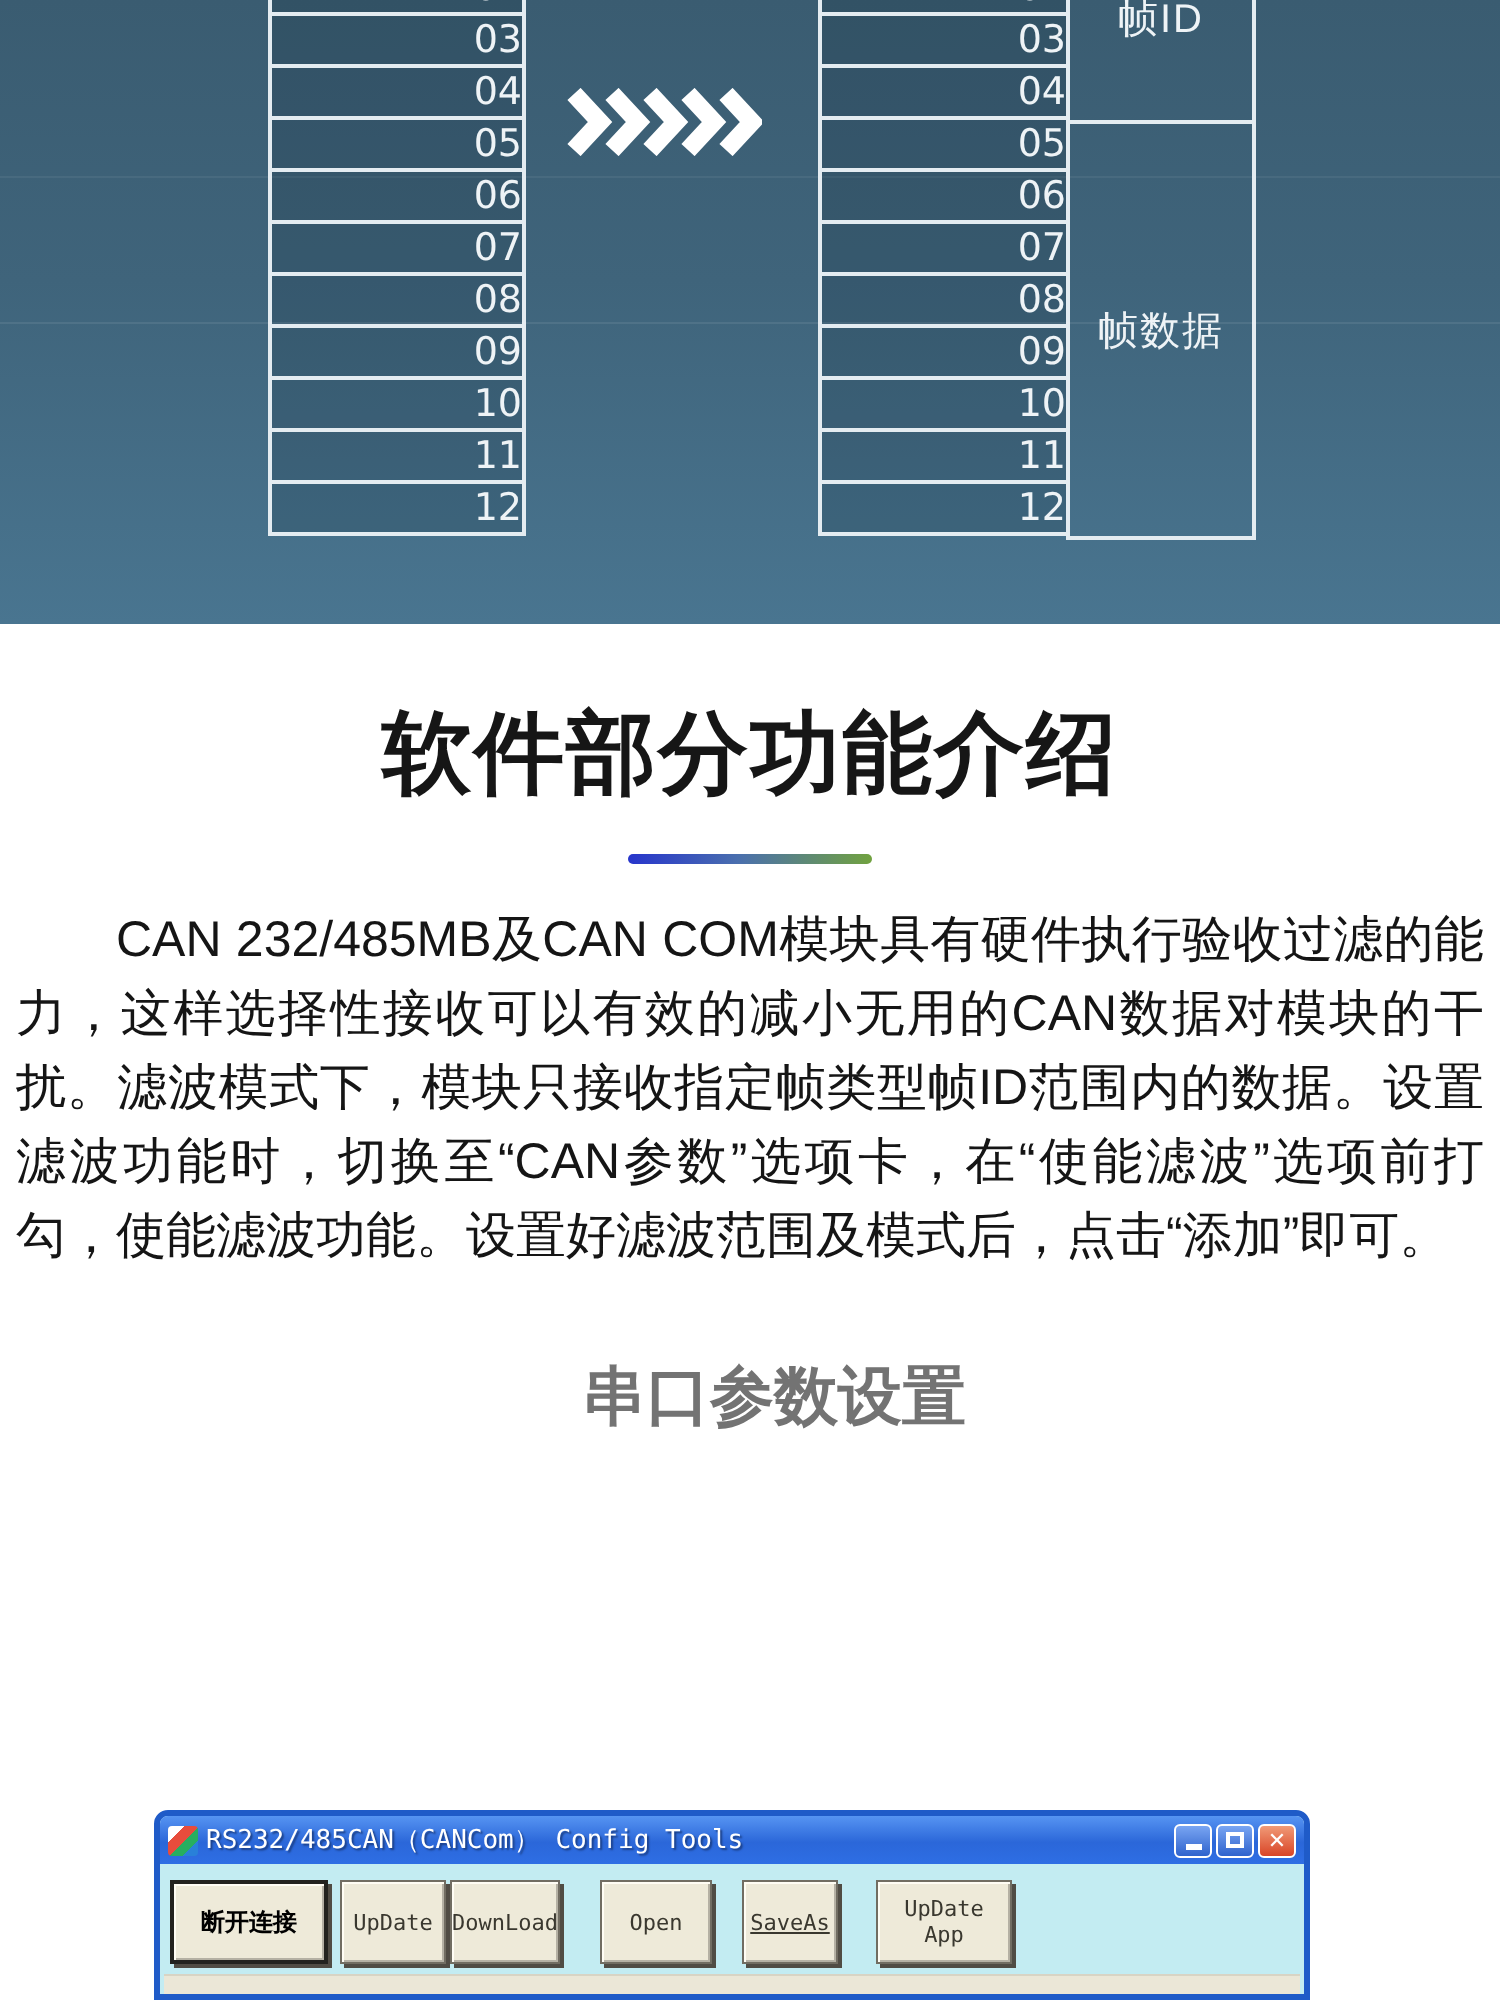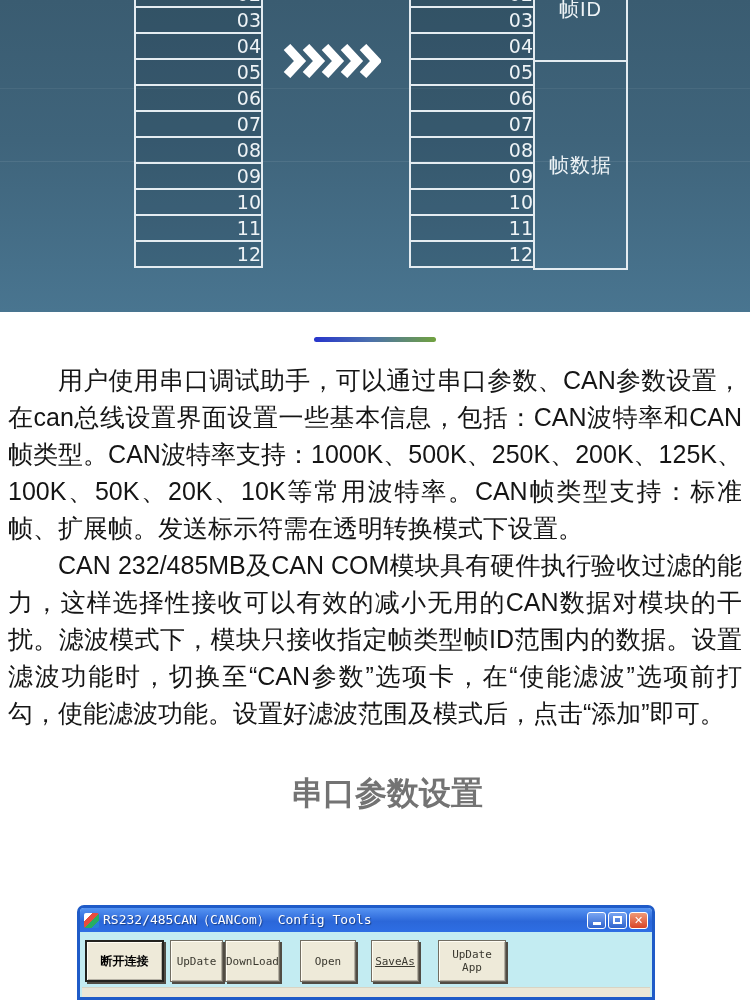--- a/index.html
+++ b/index.html
@@ -111,23 +111,23 @@
         <div class="row">12</div>
       </div>
     <div class="label-col">
       <div class="hdiv"></div>
       <div class="cell-label lbl-frame-id">帧ID</div>
       <div class="cell-label lbl-frame-data">帧数据</div>
     </div>
   </section>
 
   <section class="intro">
+    <h1 class="intro-title">软件部分功能介绍</h1>
     <div class="grad-divider"></div>
     <div class="body-text">
-      <p>用户使用串口调试助手，可以通过串口参数、CAN参数设置，在can总线设置界面设置一些基本信息，包括：CAN波特率和CAN帧类型。CAN波特率支持：1000K、500K、250K、200K、125K、100K、50K、20K、10K等常用波特率。CAN帧类型支持：标准帧、扩展帧。发送标示符需在透明转换模式下设置。</p>
       <p>CAN 232/485MB及CAN COM模块具有硬件执行验收过滤的能力，这样选择性接收可以有效的减小无用的CAN数据对模块的干扰。滤波模式下，模块只接收指定帧类型帧ID范围内的数据。设置滤波功能时，切换至“CAN参数”选项卡，在“使能滤波”选项前打勾，使能滤波功能。设置好滤波范围及模式后，点击“添加”即可。</p>
     </div>
     <h2 class="red-heading">串口参数设置</h2>
   </section>
 
   <div class="xp-window">
     <div class="titlebar">
       <span class="app-icon"></span>
       <span class="tb-title">RS232/485CAN（CANCom） Config Tools</span>
       <span class="tb-controls">

